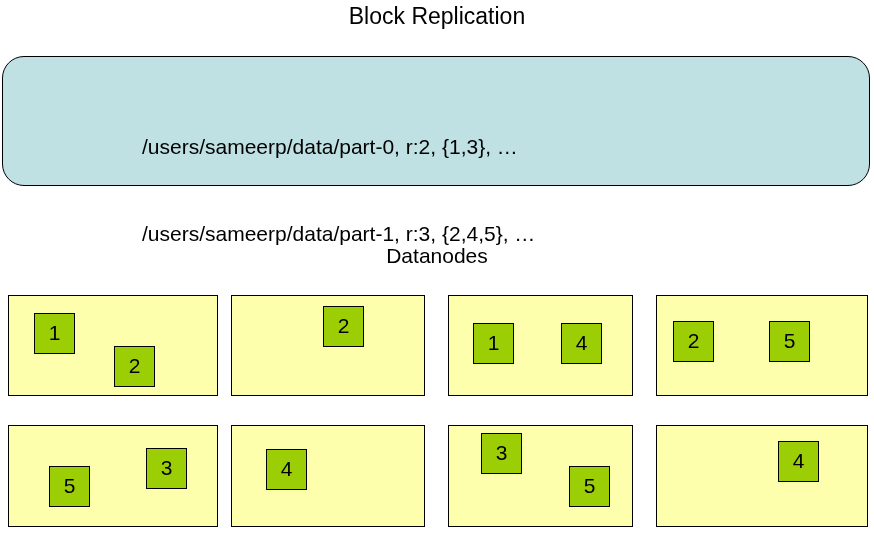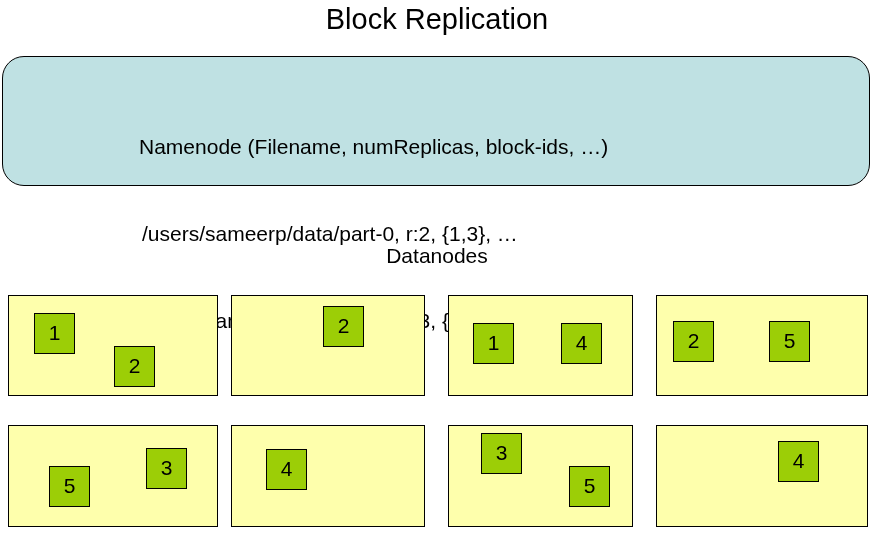--- a/index.html
+++ b/index.html
@@ -20,21 +20,21 @@
     background: #ffffff;
   }
 
   
   .title {
     position: absolute;
     left: 0;
     width: 874px;
     text-align: center;
     color: #000000;
-    font-size: 29px;
+    font-size: 23px;
     font-weight: normal;
     letter-spacing: 0px;
     white-space: nowrap;
   }
   #diagram-title { top: 3px; }
   #datanodes-title { top: 244px; font-size: 21px; }
 
   
   #namenode-box {
     position: absolute;
@@ -86,21 +86,20 @@
 </style>
 </head>
 <body>
 
 <div id="canvas">
 
   <div class="title" id="diagram-title">Block Replication</div>
 
   <div id="namenode-box">
     <div id="namenode-text">
-      <span class="nn-line">Namenode (Filename, numReplicas, block-ids, …)</span>
       <span class="nn-line indent">/users/sameerp/data/part-0, r:2, {1,3}, …</span>
       <span class="nn-line indent">/users/sameerp/data/part-1, r:3, {2,4,5}, …</span>
     </div>
   </div>
 
   <div class="title" id="datanodes-title">Datanodes</div>
 
   <div id="datanodes-layer">
       <div class="datanode" id="datanode-1" style="left: 8px; top: 295px; width: 210px; height: 101px; background: rgb(254, 255, 172); border-color: rgb(0, 0, 0);">
         <div class="block" style="left: 25px; top: 17px; background: rgb(156, 206, 6); border-color: rgb(0, 0, 0);">1</div>

